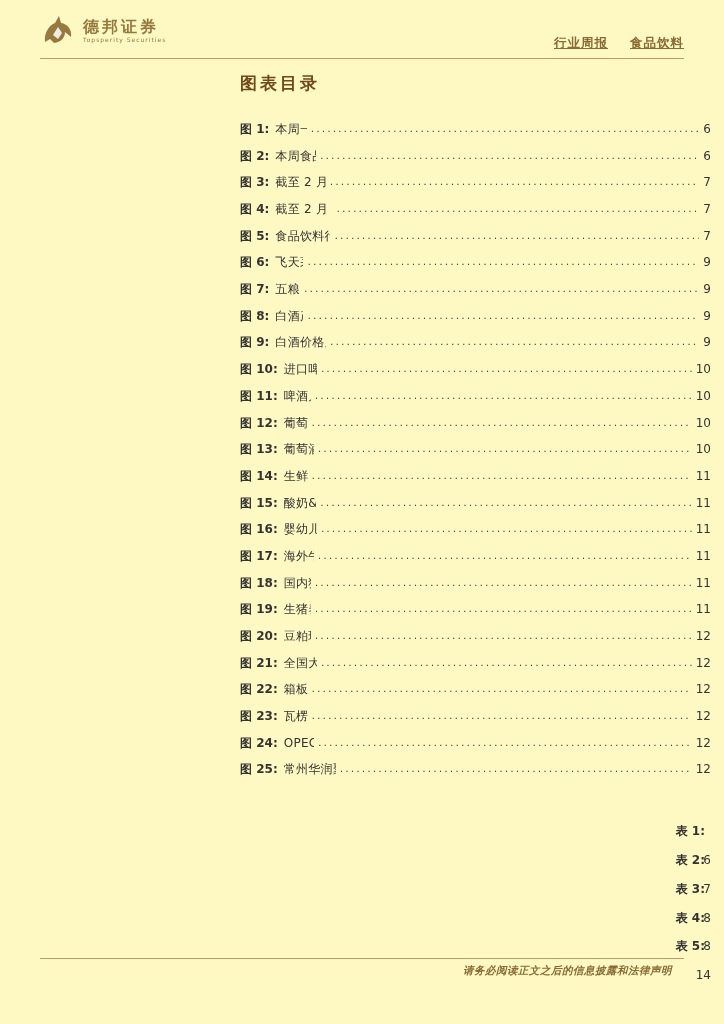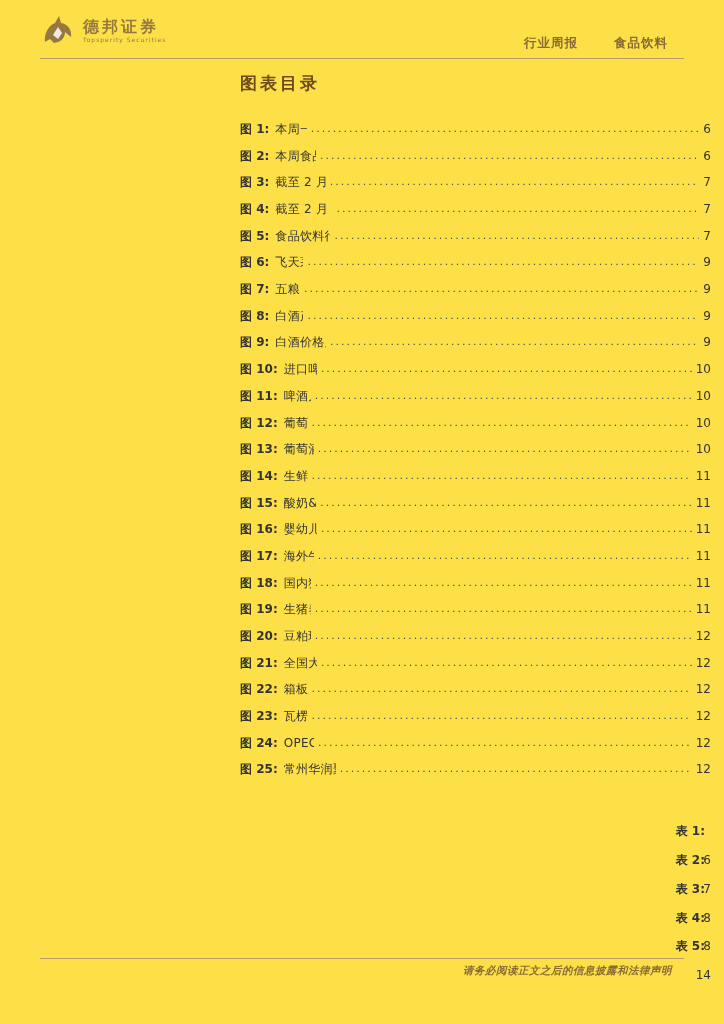--- a/index.html
+++ b/index.html
@@ -4,41 +4,41 @@
 <style>
   * { margin:0; padding:0; box-sizing:border-box; }
   html,body { background:#ffffff; }
   body {
     font-family:"DejaVu Sans","Liberation Sans",sans-serif;
     -webkit-font-smoothing:antialiased;
   }
   .page {
     position:relative;
     width:724px; height:1024px;
-    background:#fde047;
+    background:#fef9c3;
     margin:0 auto;
     overflow:hidden;
   }
 
   
   .header { position:absolute; top:13px; left:40px; right:40px; height:44px; }
   .brand { display:flex; align-items:center; gap:7px; }
   .brand-logo-svg { display:block; }
   .brand-text { display:flex; flex-direction:column; justify-content:center; }
   .brand-name {
     font-size:16px; font-weight:bold; letter-spacing:3px;
     color:var(--brand,#96793F); line-height:18px;
   }
   .brand-tagline {
     font-size:6px; color:var(--brand,#96793F); letter-spacing:1px; line-height:8px;
   }
   .header-right {
-    position:absolute; right:16px; top:22px;
+    position:absolute; right:0; top:22px;
     font-size:12.5px; font-weight:600; color:var(--muted,#8A6B35);
-    display:flex; gap:36px; letter-spacing:1px;
+    display:flex; gap:22px; letter-spacing:1px;text-decoration:underline;
   }
   .header-divider {
     position:absolute; top:58px; left:40px; right:40px;
     border-top:1.5px solid var(--rule,#BA9C69);
   }
 
   
   .main { position:absolute; left:205px; top:72px; width:471px;margin-left:35px; }
   .toc-title {
     font-size:17px; font-weight:bold; letter-spacing:3px;

